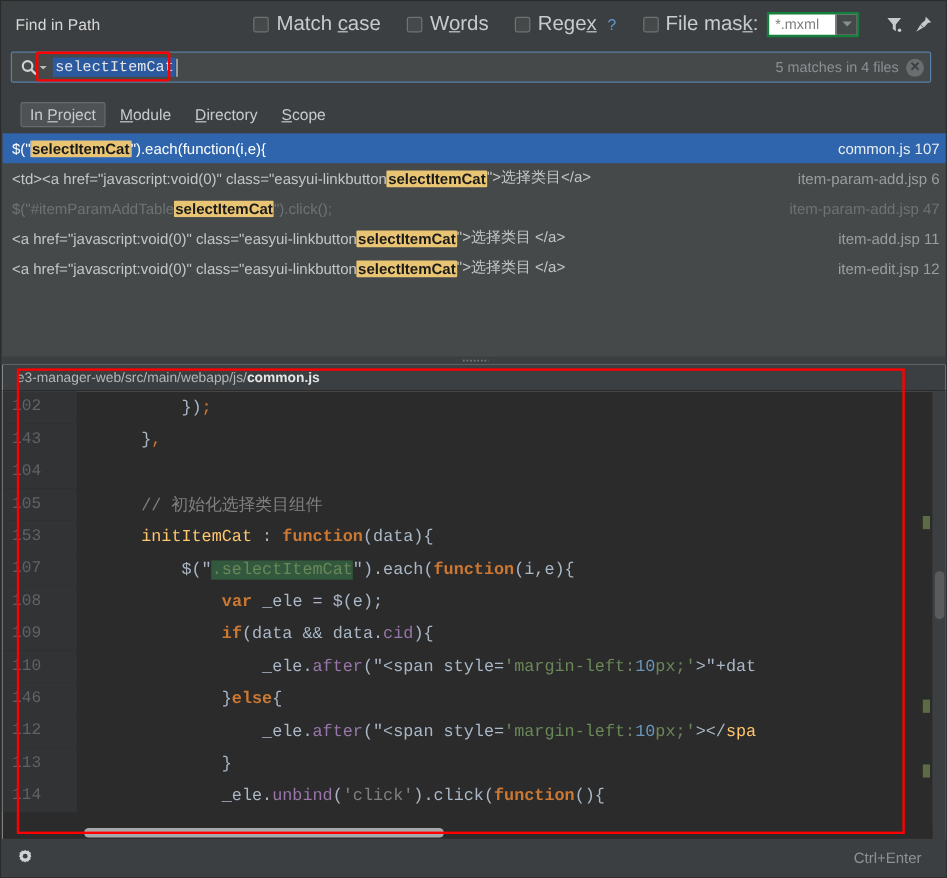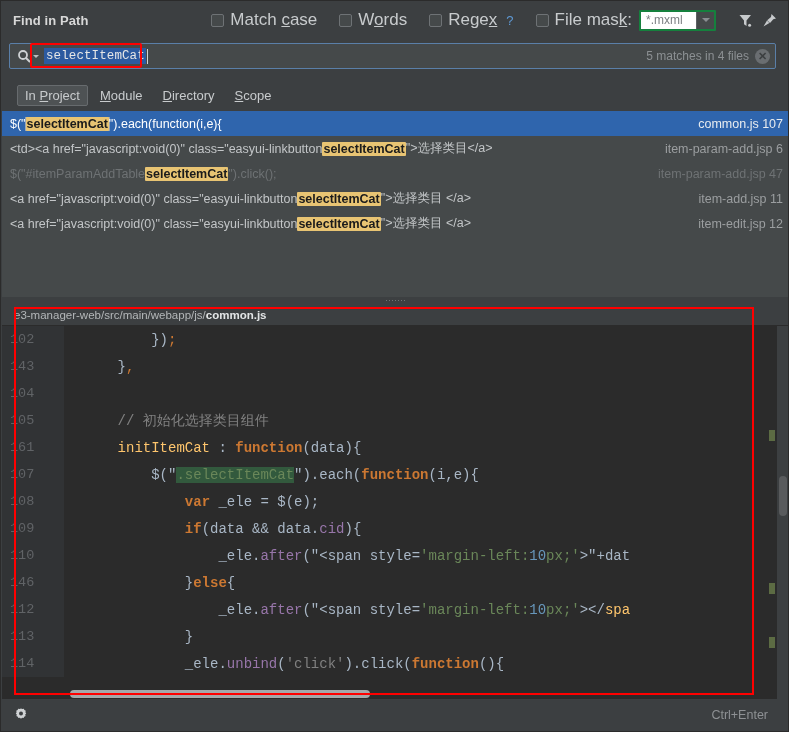--- a/index.html
+++ b/index.html
@@ -21,21 +21,21 @@
 
   
   .toolbar {
     position: absolute; left: 0; top: 0;
     width: 789px; height: 38px;
     display: flex; align-items: center;
     padding: 0 10px 0 12px;
     background: #3c3f41;
   }
   .title {
-    font-size: 13px; font-weight: bold; color: #d8d8d8;
+    font-size: 13px; font-weight: normal; color: #d8d8d8;
     letter-spacing: .1px;
   }
   .tb-spacer { flex: 1 1 auto; }
   .opt {
     display: flex; align-items: center; gap: 6px;
     margin-right: 22px; cursor: default;
   }
   .cbox {
     width: 13px; height: 13px;
     border: 1px solid #6e7275;
@@ -453,21 +453,21 @@
   <div class="preview">
     <div class="pv-header">
       <span>e3-manager-web/src/main/webapp/js/</span>
         <b>common.js</b>
     </div>
     <div class="editor" id="editor">
         <div class="code-line"><div class="gutter">102</div><div class="codetext"><span class="c-plain">        })</span><span class="c-sep">;</span></div></div>
         <div class="code-line"><div class="gutter">143</div><div class="codetext"><span class="c-plain">    }</span><span class="c-sep">,</span></div></div>
         <div class="code-line"><div class="gutter">104</div><div class="codetext"><span class="c-plain"></span></div></div>
         <div class="code-line"><div class="gutter">105</div><div class="codetext"><span class="c-cmt">    // 初始化选择类目组件</span></div></div>
-        <div class="code-line"><div class="gutter">161</div><div class="codetext"><span class="c-plain">    </span><span class="c-fn">initItemCat</span><span class="c-plain"> : </span><span class="c-kw">function</span><span class="c-plain">(data){</span></div></div>
+        <div class="code-line"><div class="gutter">153</div><div class="codetext"><span class="c-plain">    </span><span class="c-fn">initItemCat</span><span class="c-plain"> : </span><span class="c-kw">function</span><span class="c-plain">(data){</span></div></div>
         <div class="code-line"><div class="gutter">107</div><div class="codetext"><span class="c-plain">        $("</span><span class="c-str c-hlmatch">.selectItemCat</span><span class="c-plain">")</span><span class="c-plain">.each(</span><span class="c-kw">function</span><span class="c-plain">(i,e){</span></div></div>
         <div class="code-line"><div class="gutter">108</div><div class="codetext"><span class="c-plain">            </span><span class="c-kw">var</span><span class="c-plain"> _ele = $(e);</span></div></div>
         <div class="code-line"><div class="gutter">109</div><div class="codetext"><span class="c-plain">            </span><span class="c-kw">if</span><span class="c-plain">(data &amp;&amp; data.</span><span class="c-fld">cid</span><span class="c-plain">){</span></div></div>
         <div class="code-line"><div class="gutter">110</div><div class="codetext"><span class="c-plain">                _ele.</span><span class="c-fld">after</span><span class="c-plain">("&lt;span style=</span><span class="c-str">'margin-left:</span><span class="c-num">10</span><span class="c-str">px;'</span><span class="c-plain">&gt;"+dat</span></div></div>
         <div class="code-line"><div class="gutter">146</div><div class="codetext"><span class="c-plain">            }</span><span class="c-kw">else</span><span class="c-plain">{</span></div></div>
         <div class="code-line"><div class="gutter">112</div><div class="codetext"><span class="c-plain">                _ele.</span><span class="c-fld">after</span><span class="c-plain">("&lt;span style=</span><span class="c-str">'margin-left:</span><span class="c-num">10</span><span class="c-str">px;'</span><span class="c-plain">&gt;&lt;/</span><span class="c-fn">spa</span></div></div>
         <div class="code-line"><div class="gutter">113</div><div class="codetext"><span class="c-plain">            }</span></div></div>
         <div class="code-line"><div class="gutter">114</div><div class="codetext"><span class="c-plain">            _ele.</span><span class="c-fld">unbind</span><span class="c-plain">(</span><span class="c-cmt">'click'</span><span class="c-plain">).click(</span><span class="c-kw">function</span><span class="c-plain">(){</span></div></div>
       <div class="ed-vscroll">
         <div class="ed-vthumb"></div>

